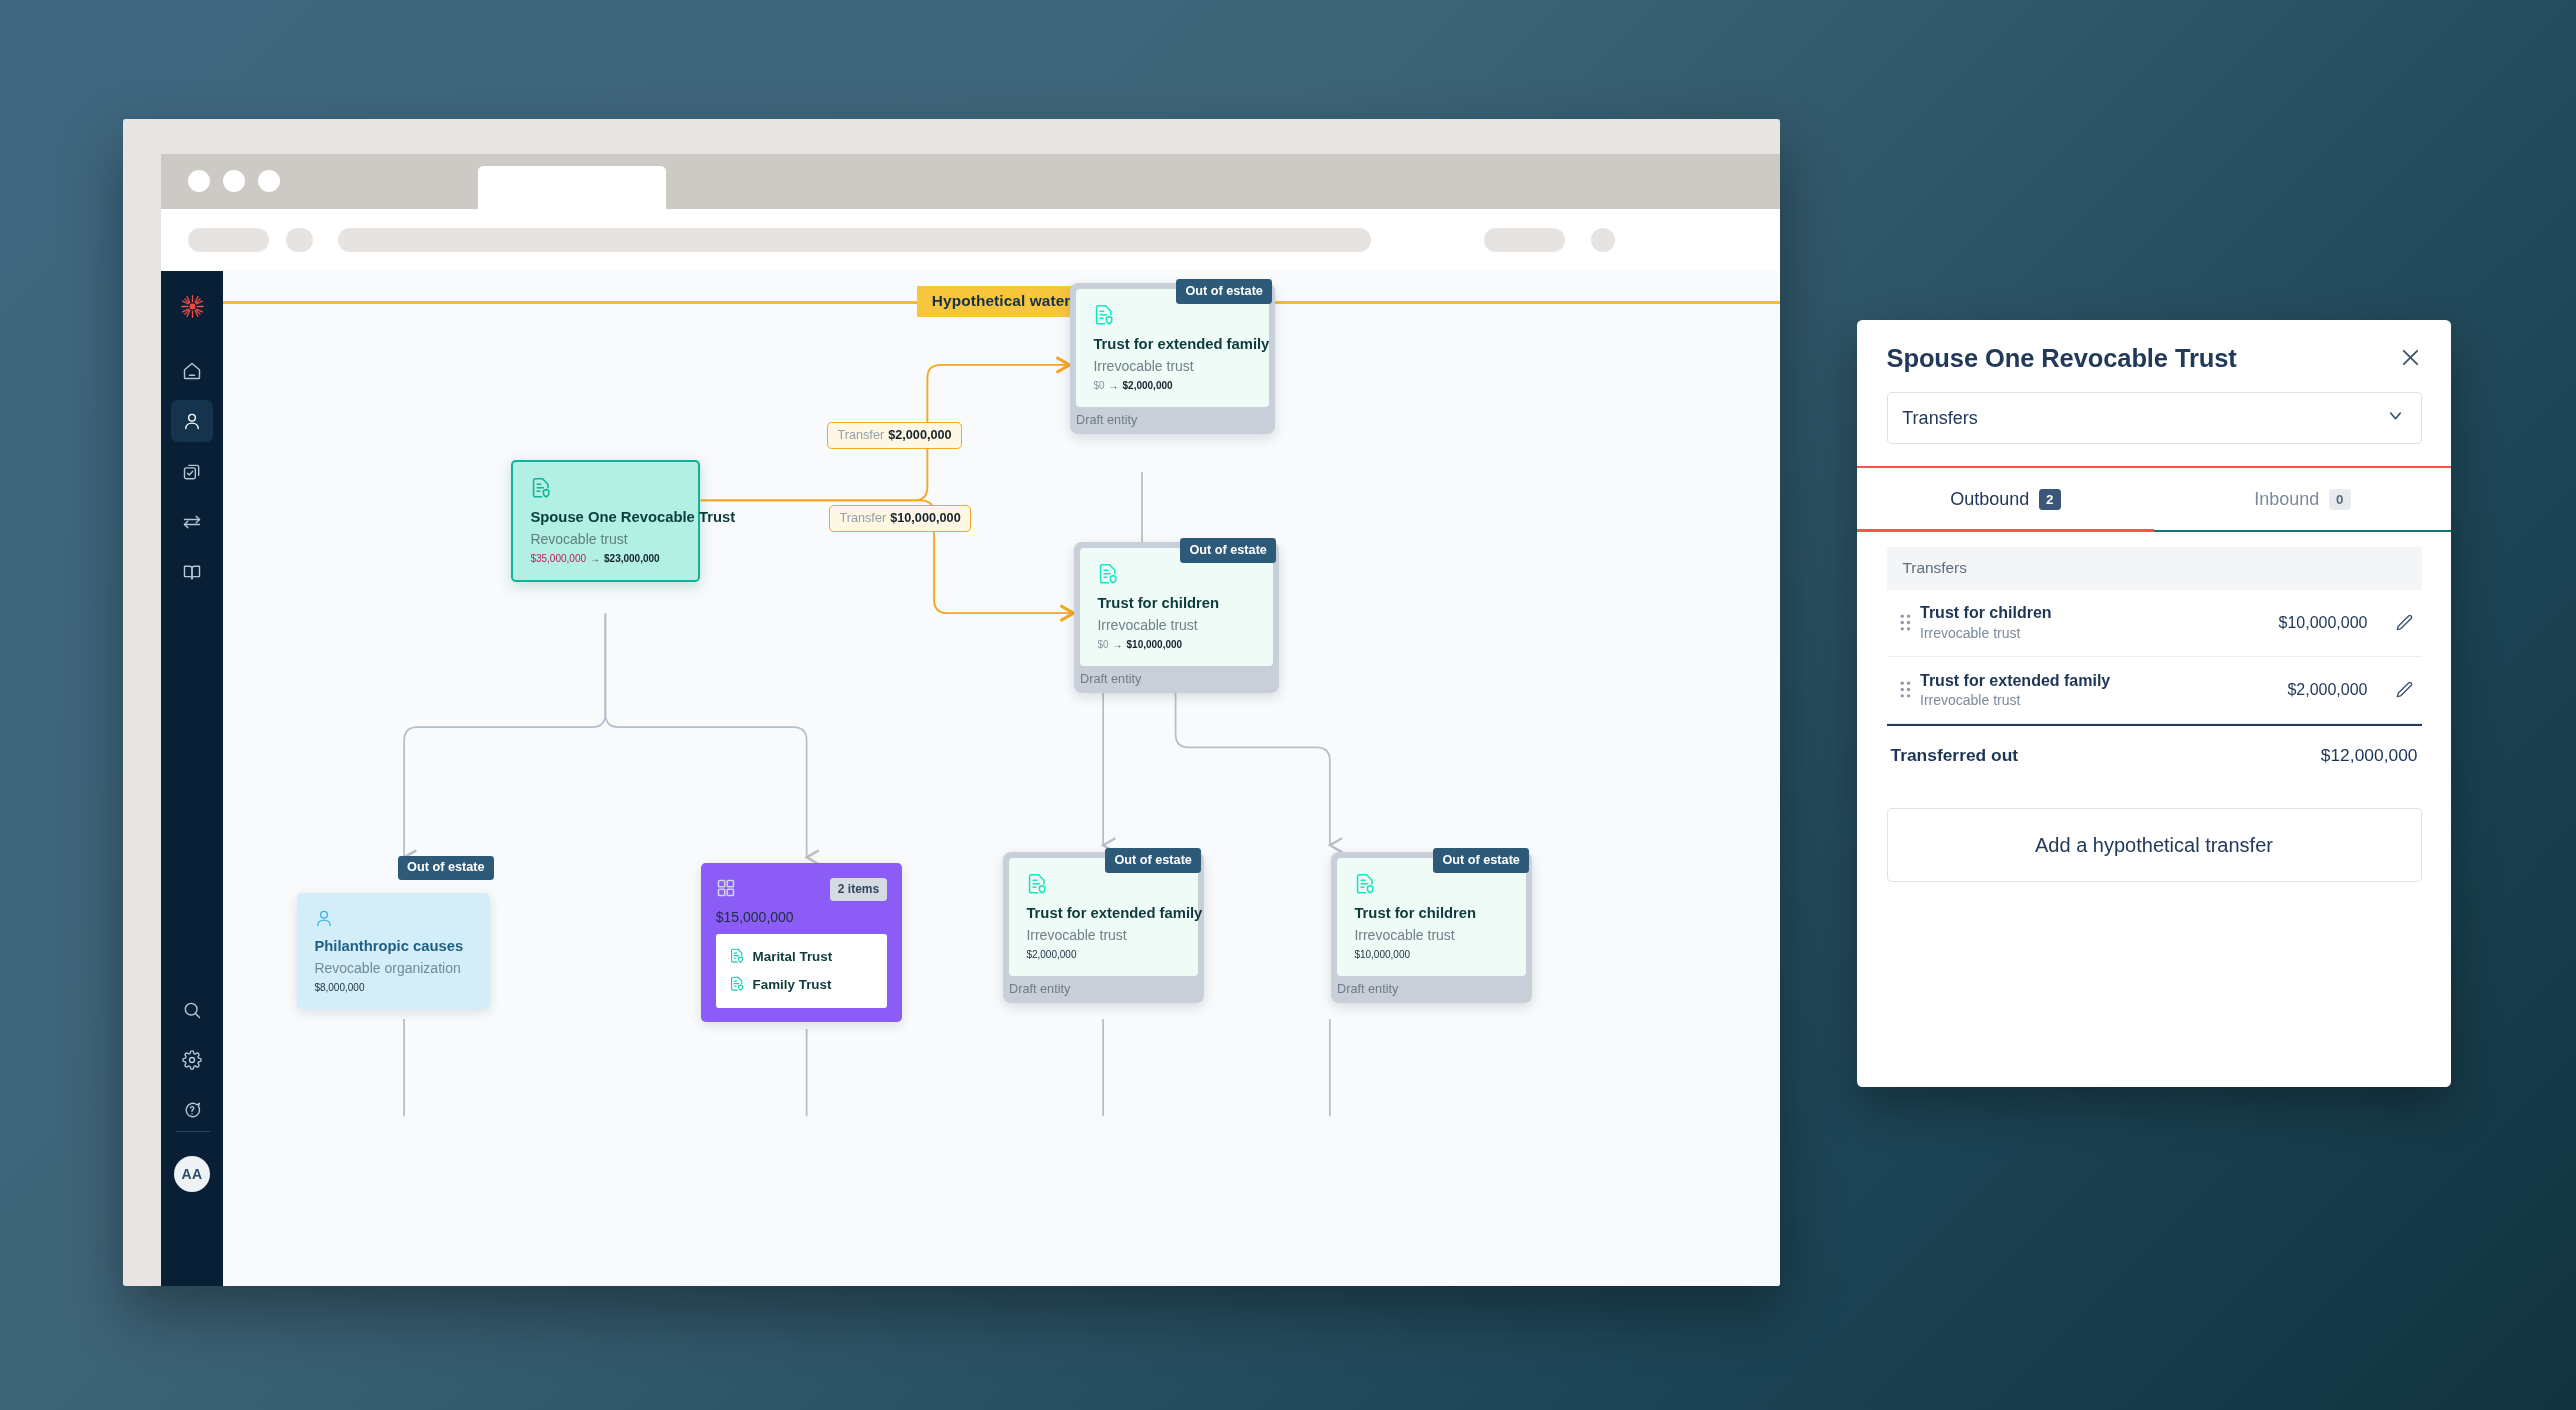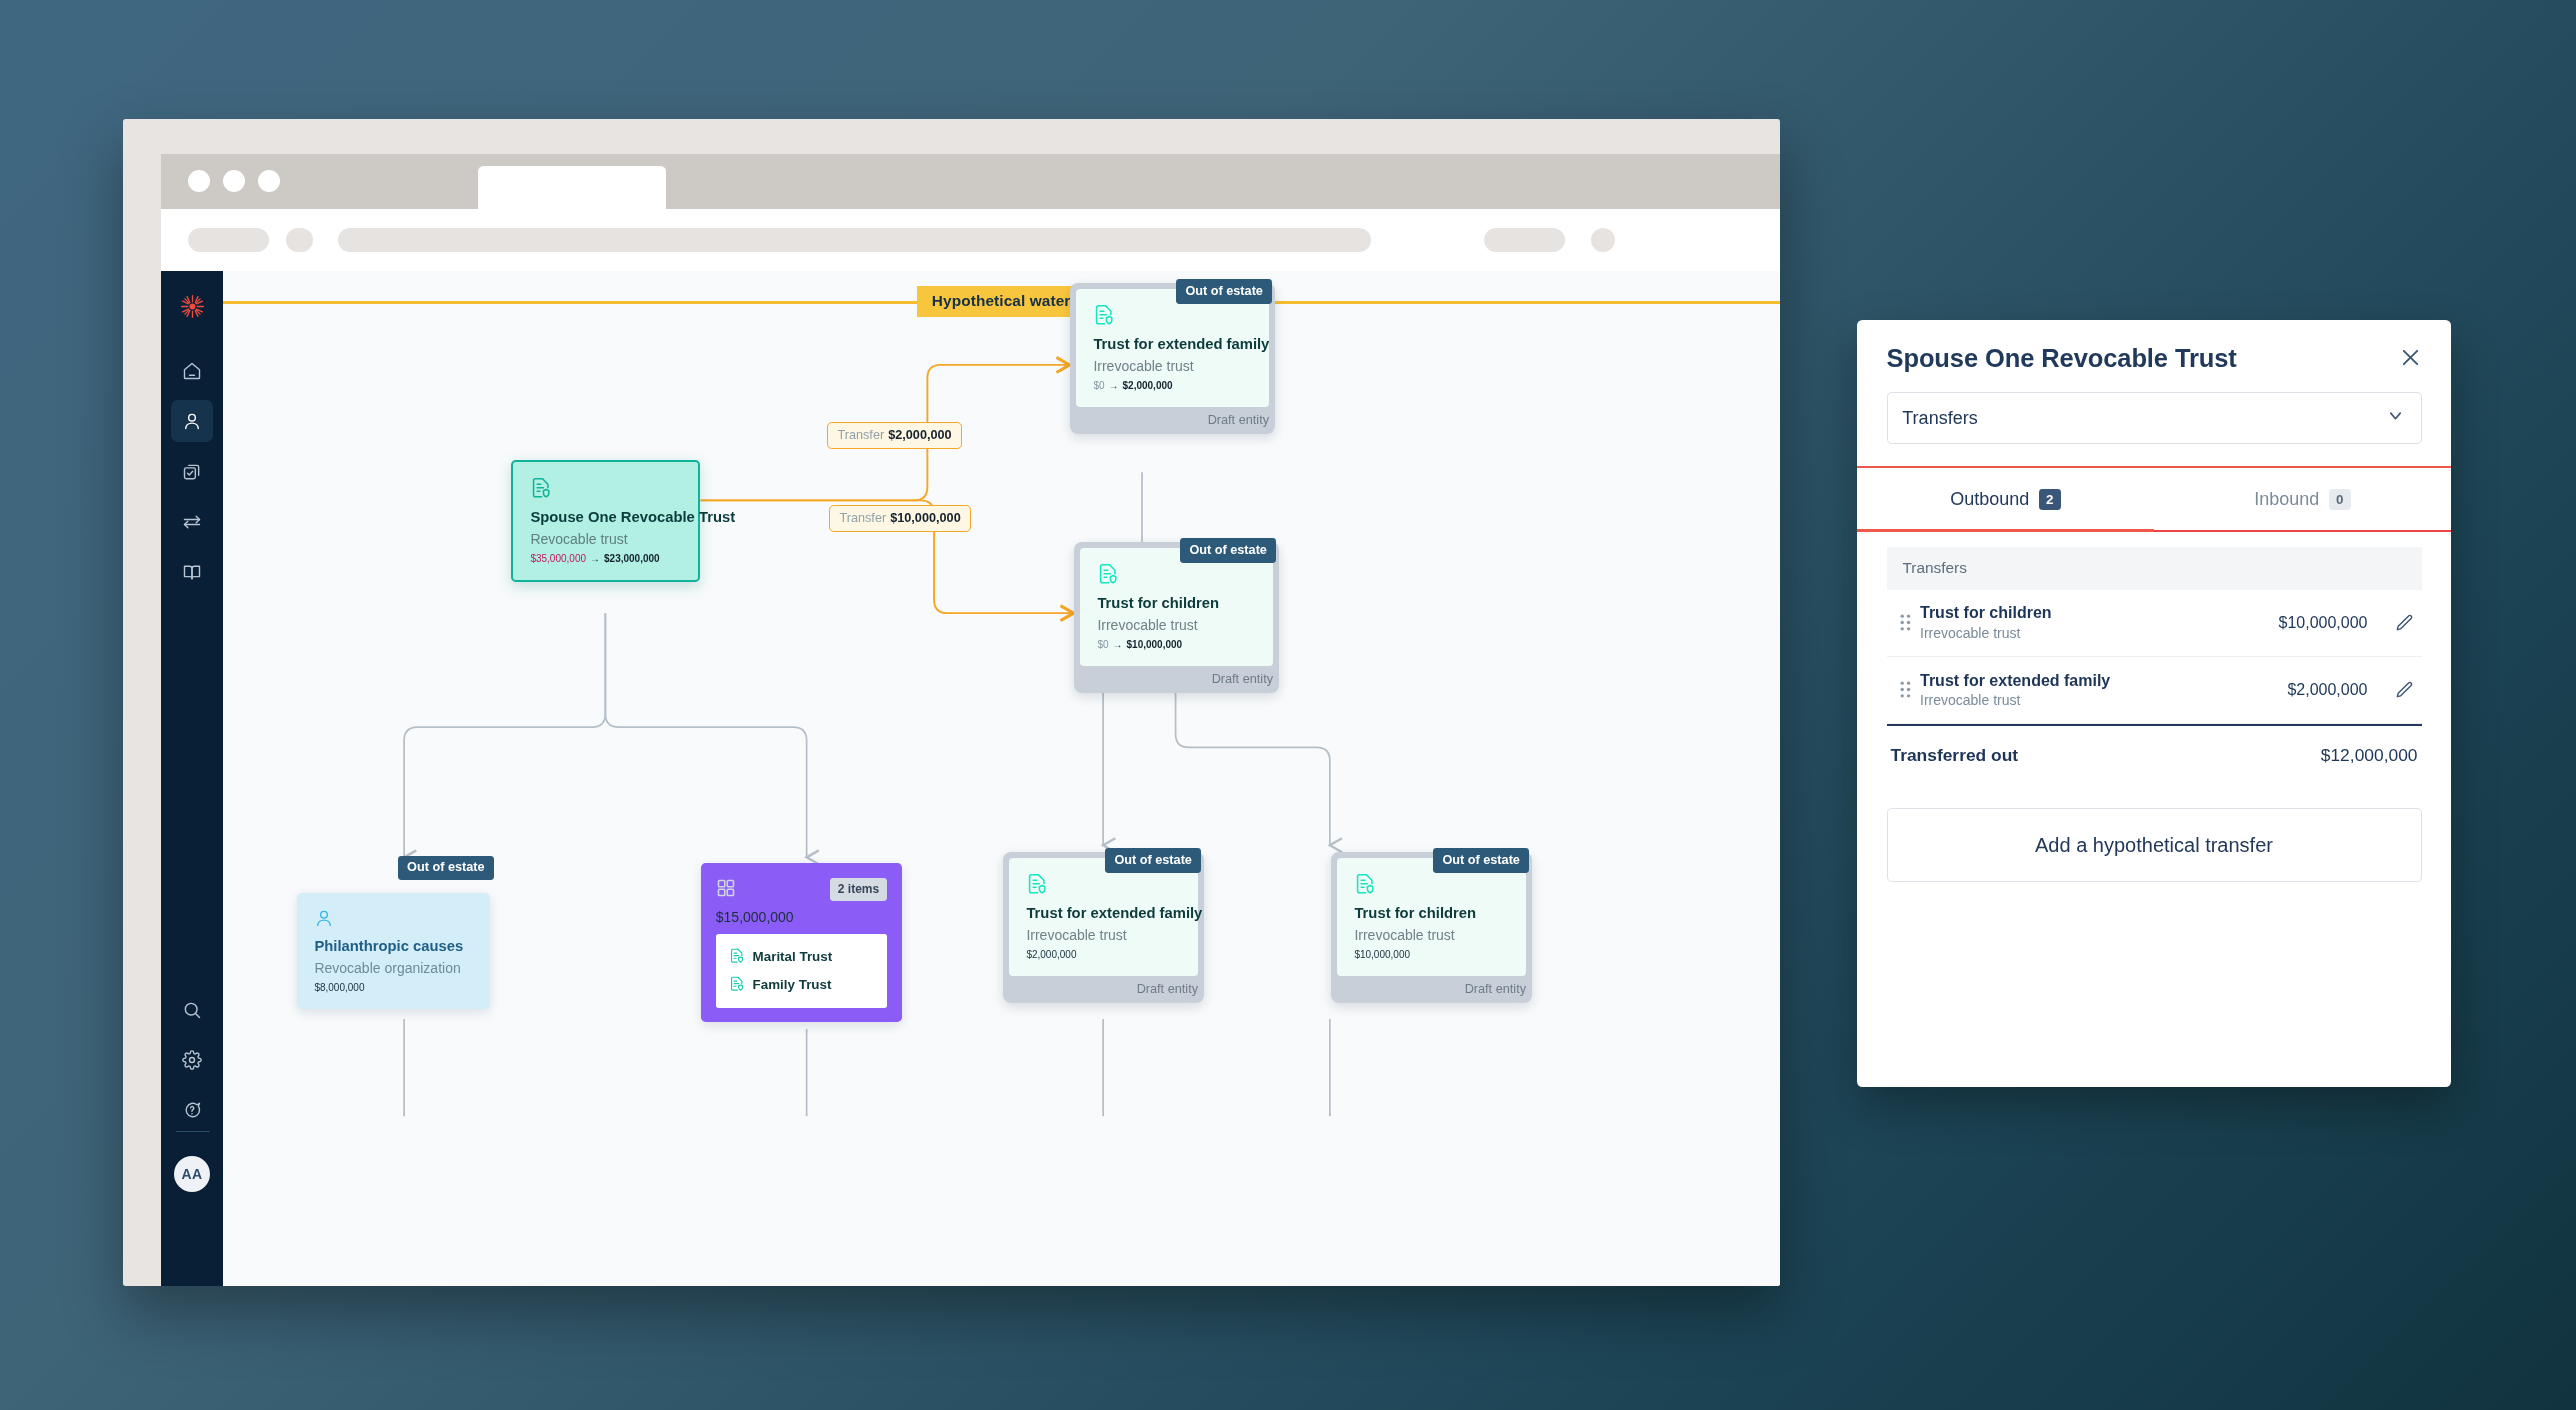--- a/index.html
+++ b/index.html
@@ -144,21 +144,21 @@
     background: #c9cfd8;
     border-radius: 8px;
     padding: 6px 6px 0 6px;
     box-shadow: 0 4px 12px rgba(20,40,60,.14);
   }
   .draft-inner {
     background: #eefbf6;
     border-radius: 4px;
   }
   .draft-label {
-    text-align: right;
+    text-align: left;
     font-size: 12.7px; color: #6e7c88;
     padding: 6px 0 7.4px 0;
   }
 
   
   .badge-out {
     position: absolute;
     background: #2e5a79;
     color: #ffffff;
     font-size: 12.7px; font-weight: bold;
@@ -230,21 +230,21 @@
     display: flex; align-items: center; justify-content: space-between;
     padding: 0 16px 0 14.8px;
     font-size: 18px; color: #22395a;
   }
   #panel-accent-rule {
     margin-top: 21.5px;
     height: 2px; background: #f0564a; width: 100%;
   }
   #panel-tabs {
     display: flex; position: relative;
-    border-bottom: 2px solid #ef4444;
+    border-bottom: 2px solid #0f766e;
     justify-content: flex-end;
   }
   .panel-tab {
     flex: 1;
     display: flex; align-items: center; justify-content: center; gap: 9.4px;
     padding: 21.5px 0 20px 0;
     font-size: 18px; color: #7b8a99;
     cursor: pointer;
   }
   .panel-tab.active { color: #22395a; }

